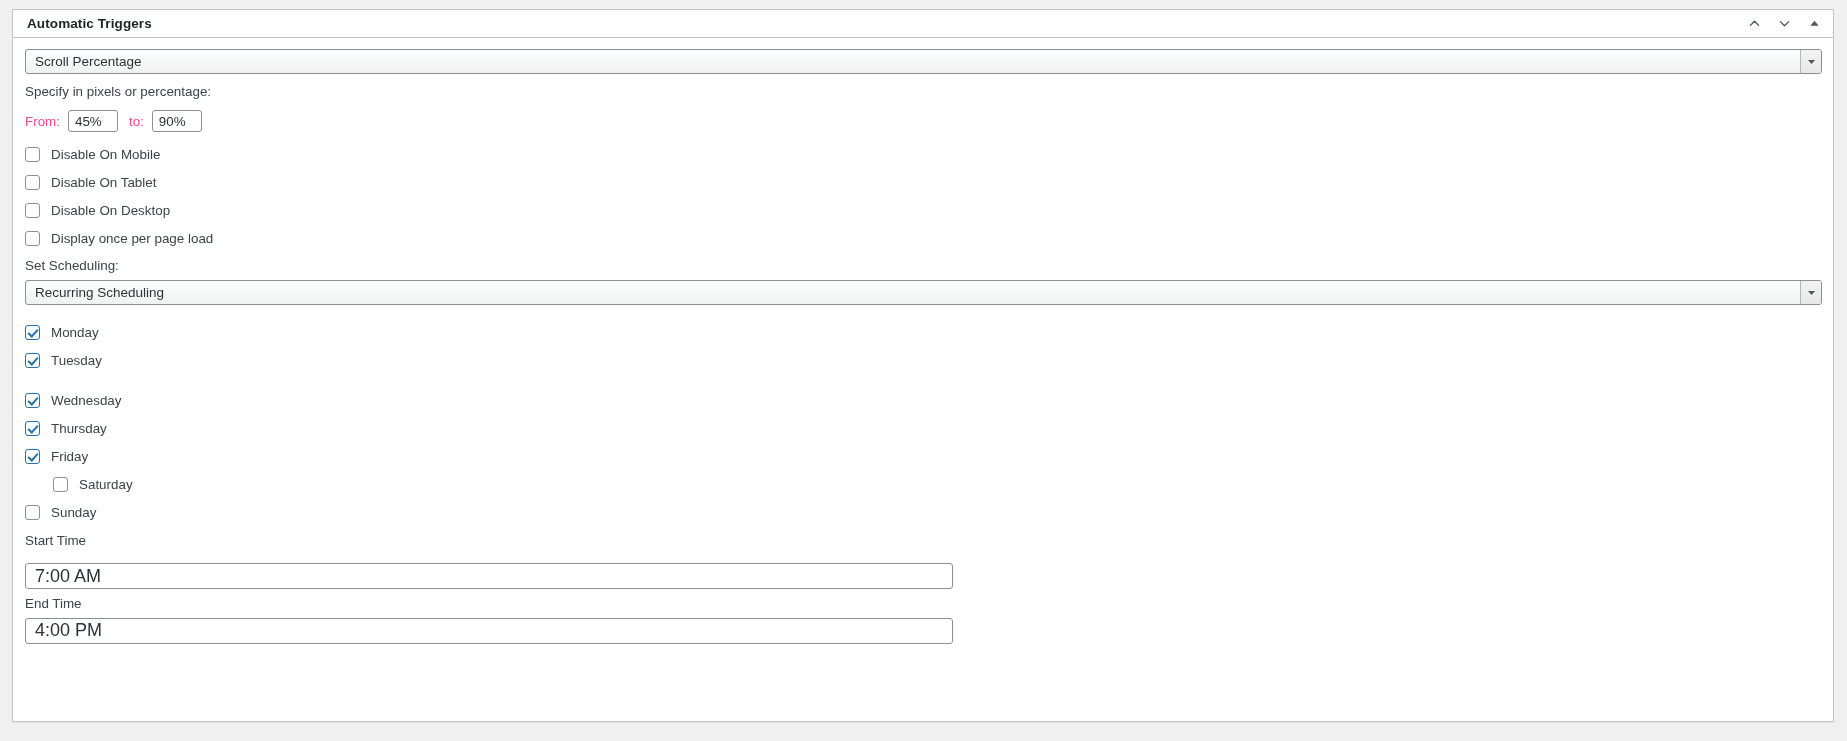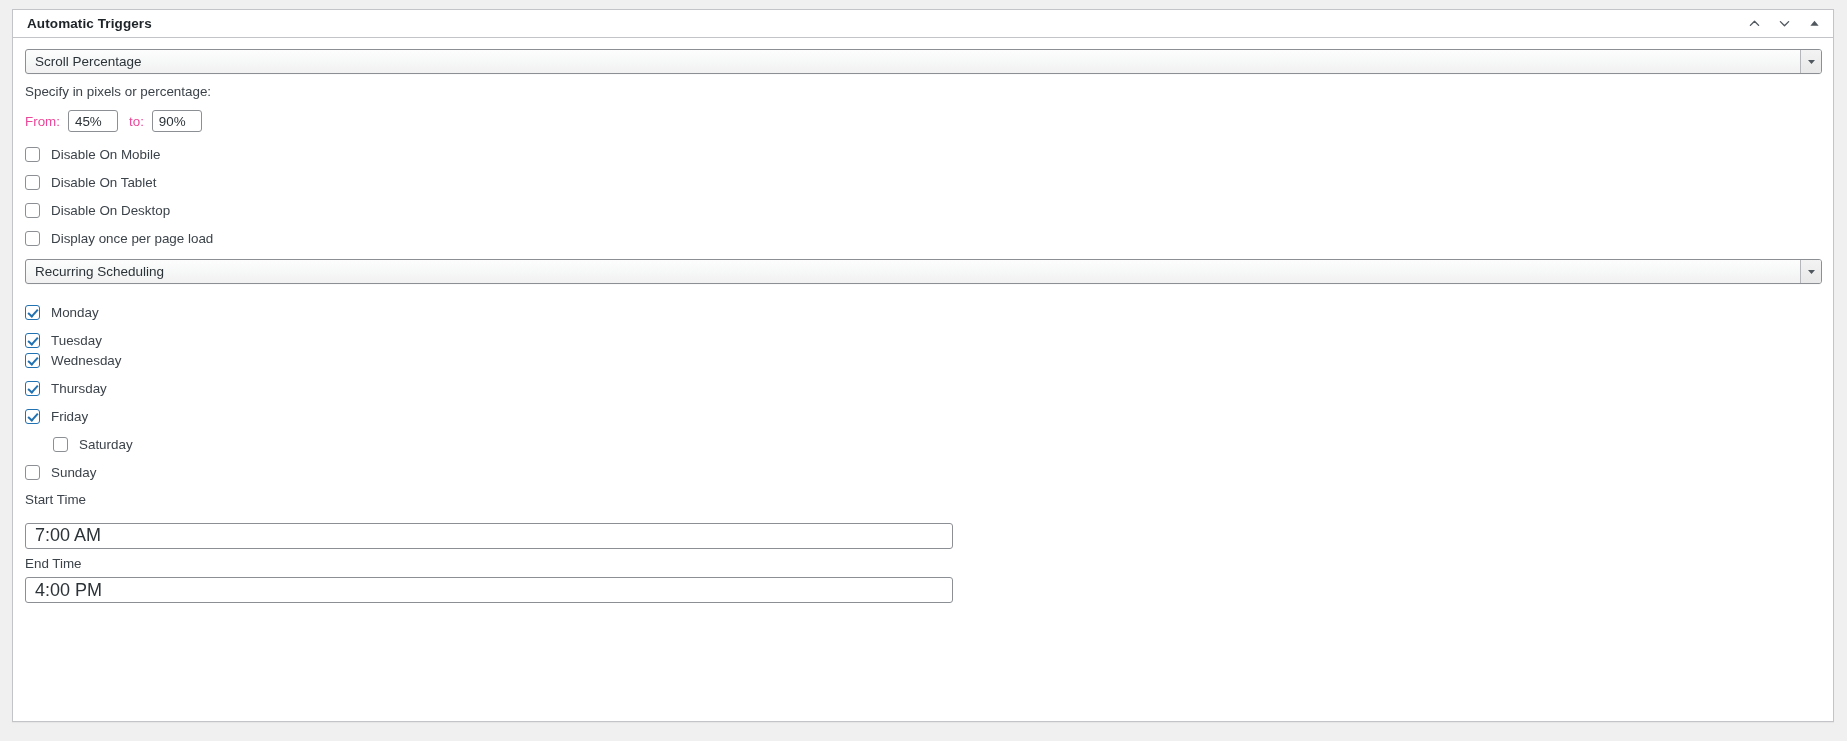--- a/index.html
+++ b/index.html
@@ -270,36 +270,37 @@
     <div class="cb-row" style="margin-bottom:12px;">
       <span class="cb"></span>
       <span class="cb-label">Disable On Desktop</span>
     </div>
 
     <div class="cb-row" style="margin-bottom:13px;">
       <span class="cb"></span>
       <span class="cb-label">Display once per page load</span>
     </div>
 
+    <div class="field-label" style="margin-bottom:7px;">Set Scheduling:</div>
 
     <div class="wp-select" style="margin-bottom:20px;">
       <span class="select-value">Recurring Scheduling</span>
       <span class="select-arrow-box">
         <svg width="11" height="11" viewBox="0 0 12 12">
           <path d="M2.2 4.3 L9.8 4.3 L6 8.6 Z" fill="#50575e"></path>
         </svg>
       </span>
     </div>
 
     <div class="cb-row" style="margin-bottom:12px;">
       <span class="cb checked"></span>
       <span class="cb-label">Monday</span>
     </div>
 
-    <div class="cb-row" style="margin-bottom:4px;text-align:right;">
+    <div class="cb-row" style="margin-bottom:24px;text-align:right;">
       <span class="cb checked"></span>
       <span class="cb-label">Tuesday</span>
     </div>
 
     <div class="cb-row" style="margin-bottom:12px;">
       <span class="cb checked"></span>
       <span class="cb-label">Wednesday</span>
     </div>
 
     <div class="cb-row" style="margin-bottom:12px;">

